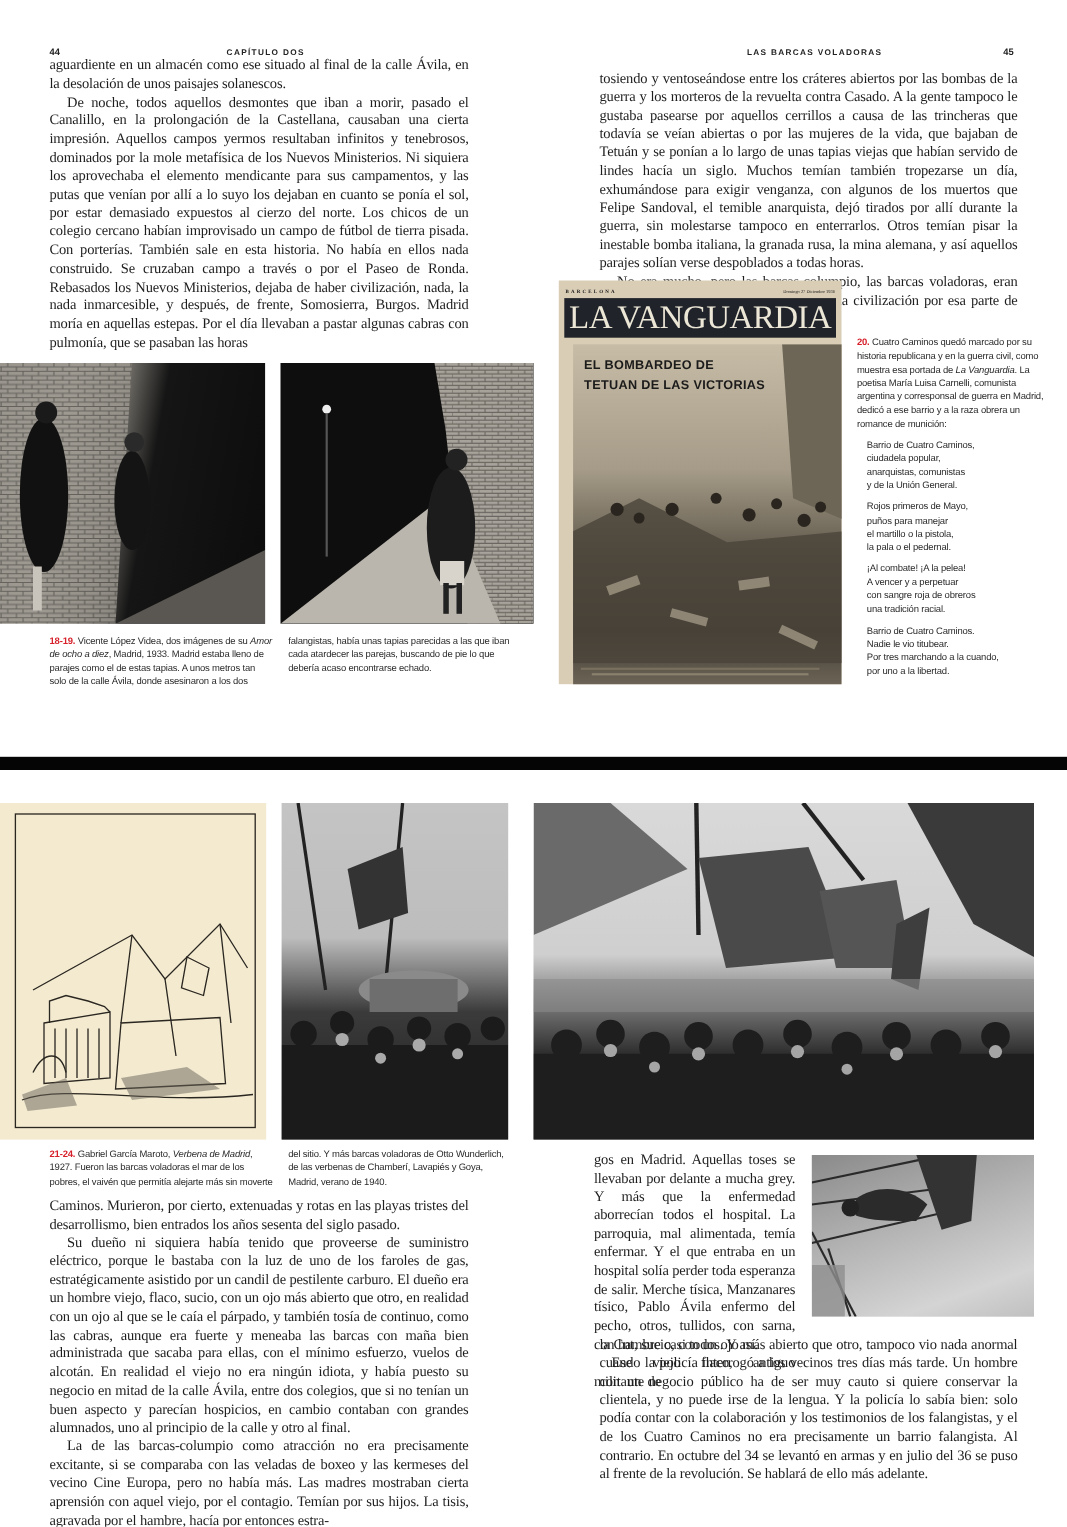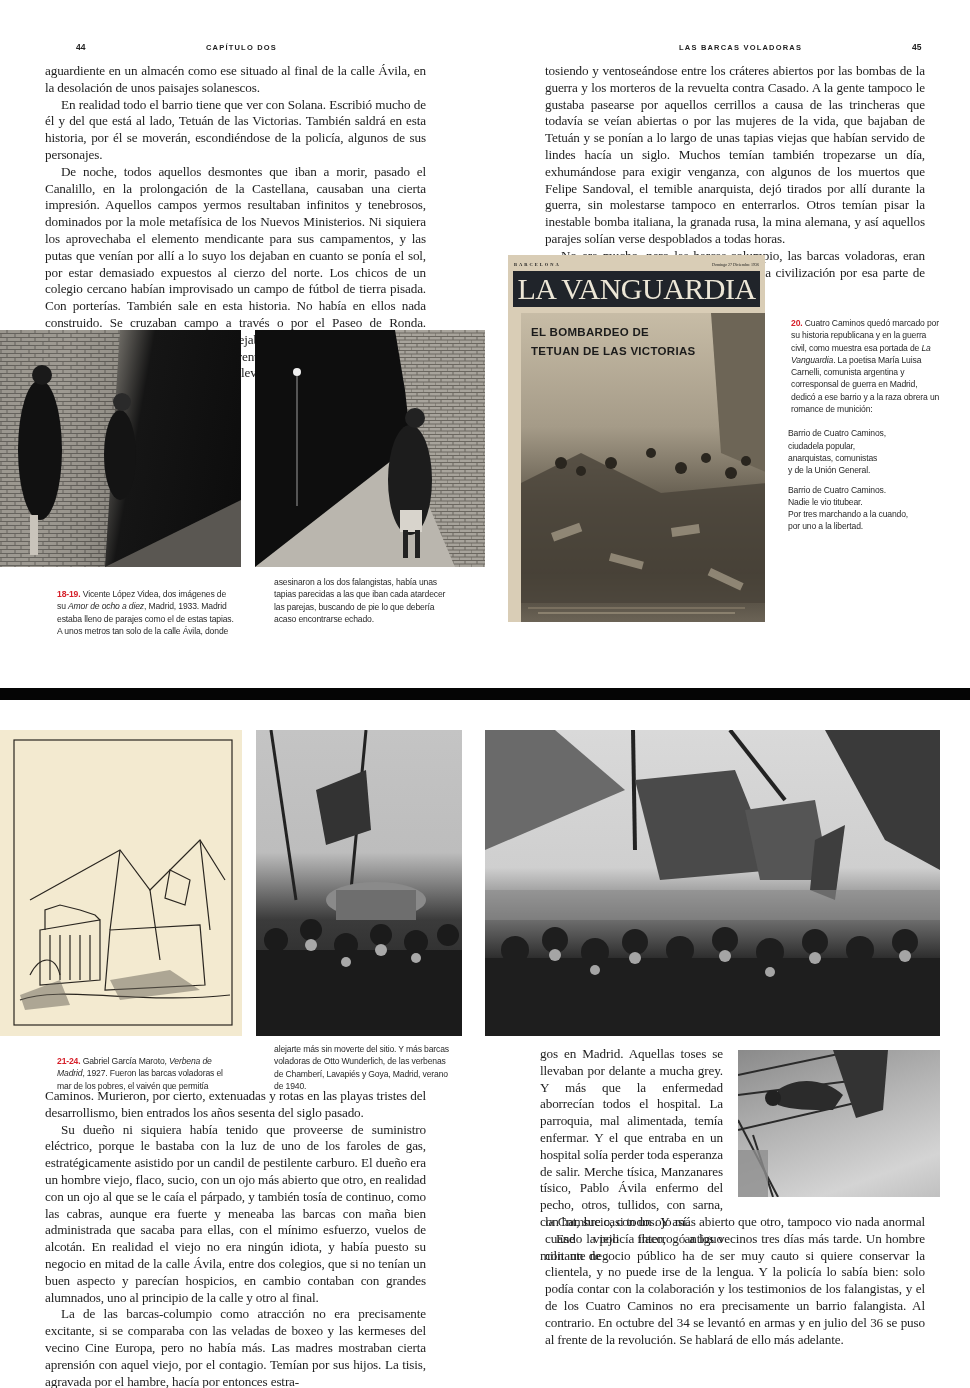--- a/index.html
+++ b/index.html
@@ -4,41 +4,40 @@
 <style>
   html, body { margin:0; padding:0; background:#fff; }
   body { width:970px; height:1388px; position:relative; overflow:hidden; font-family:"Liberation Serif", "DejaVu Serif", serif; color:#1a1a1a; }
   .abs { position:absolute; }
   .runhead { position:absolute; top:43px; font-family:"Liberation Sans", sans-serif; font-size:7.5px; font-weight:bold; letter-spacing:1.2px; color:#222; }
   .folio { position:absolute; top:42px; font-family:"Liberation Sans", sans-serif; font-size:8.5px; font-weight:bold; color:#222; }
   .body-text { position:absolute; font-size:13.2px; line-height:16.8px; text-align:justify; color:#1e1e1e; letter-spacing:-0.15px; }
   .body-text p { margin:0; }
   .body-text p.indent { text-indent:16px; }
   .caption { position:absolute; font-family:"Liberation Sans", sans-serif; font-size:8.6px; line-height:12.3px; color:#2a2a2a; letter-spacing:-0.15px; }
-  .caption p { margin:12px; }
+  .caption p { margin:0; }
   .fig-num { color:#d6202a; font-weight:bold; }
   .verse { margin:7px 0 0 9px !important; }
   .photo { position:absolute; overflow:hidden; }
   .divider { position:absolute; left:0; top:688px; width:970px; height:12px; background:#050505; }
   .newspaper { background:#d9cdb6; }
 </style>
 </head>
 <body>
 
 <div>
 
-  <div class="folio" style="left:45px;margin-left:31px;">44</div>
+  <div class="folio" style="left:45px;">44</div>
   <div class="runhead" style="left:206px;text-align:center;">CAPÍTULO DOS</div>
 
   <div class="runhead" style="left:679px;text-align:right;">LAS BARCAS VOLADORAS</div>
   <div class="folio" style="left:912px;">45</div>
 
-  <div class="body-text" style="left:45px; top:63px; width:381px;">
+  <div class="body-text" style="left:45px; top:51px; width:381px;">
     <p>aguardiente en un almacén como ese situado al final de la calle Ávila, en la desolación de unos paisajes solanescos.</p>
-    <p class="indent">En realidad todo el barrio tiene que ver con Solana. Escribió mucho de él y del que está al lado, Tetuán de las Victorias. También saldrá en esta historia, por él se moverán, escondiéndose de la policía, algunos de sus personajes.</p>
     <p class="indent">De noche, todos aquellos desmontes que iban a morir, pasado el Canalillo, en la prolongación de la Castellana, causaban una cierta impresión. Aquellos campos yermos resultaban infinitos y tenebrosos, dominados por la mole metafísica de los Nuevos Ministerios. Ni siquiera los aprovechaba el elemento mendicante para sus campamentos, y las putas que venían por allí a lo suyo los dejaban en cuanto se ponía el sol, por estar demasiado expuestos al cierzo del norte. Los chicos de un colegio cercano habían improvisado un campo de fútbol de tierra pisada. Con porterías. También sale en esta historia. No había en ellos nada construido. Se cruzaban campo a través o por el Paseo de Ronda. Rebasados los Nuevos Ministerios, dejaba de haber civilización, nada, la nada inmarcesible, y después, de frente, Somosierra, Burgos. Madrid moría en aquellas estepas. Por el día llevaban a pastar algunas cabras con pulmonía, que se pasaban las horas</p>
   </div>
 
   <div class="photo" style="left:0; top:330px; width:241px; height:237px; background:linear-gradient(100deg,#8d8a84 0%,#a9a59d 25%,#6f6c66 42%,#151515 55%,#0c0c0c 100%);">
     <svg width="241" height="237" viewBox="0 0 241 237">
       <defs>
         <pattern id="bricks" width="14" height="8" patternUnits="userSpaceOnUse">
           <rect width="14" height="8" fill="#9c9890"></rect>
           <path d="M0 7.5H14M7 0V3.5M0 3.5H14M1 3.5V7.5" stroke="#5c5954" stroke-width="1"></path>
         </pattern>
@@ -121,20 +120,32 @@
     <p>
       <span class="fig-num">20.</span><span> Cuatro Caminos quedó marcado por su historia republicana y en la guerra civil, como muestra esa portada de </span><em>La Vanguardia</em><span>. La poetisa María Luisa Carnelli, comunista argentina y corresponsal de guerra en Madrid, dedicó a ese barrio y a la raza obrera un romance de munición:</span>
     </p>
     <p class="verse">
       <span>Barrio de Cuatro Caminos,</span><br>
       <span>ciudadela popular,</span><br>
       <span>anarquistas, comunistas</span><br>
       <span>y de la Unión General.</span>
     </p>
     <p class="verse">
+      <span>Rojos primeros de Mayo,</span><br>
+      <span>puños para manejar</span><br>
+      <span>el martillo o la pistola,</span><br>
+      <span>la pala o el pedernal.</span>
+    </p>
+    <p class="verse">
+      <span>¡Al combate! ¡A la pelea!</span><br>
+      <span>A vencer y a perpetuar</span><br>
+      <span>con sangre roja de obreros</span><br>
+      <span>una tradición racial.</span>
+    </p>
+    <p class="verse">
       <span>Barrio de Cuatro Caminos.</span><br>
       <span>Nadie le vio titubear.</span><br>
       <span>Por tres marchando a la cuando,</span><br>
       <span>por uno a la libertad.</span>
     </p>
   </div>
 </div>
 
 <div class="divider"></div>
 

